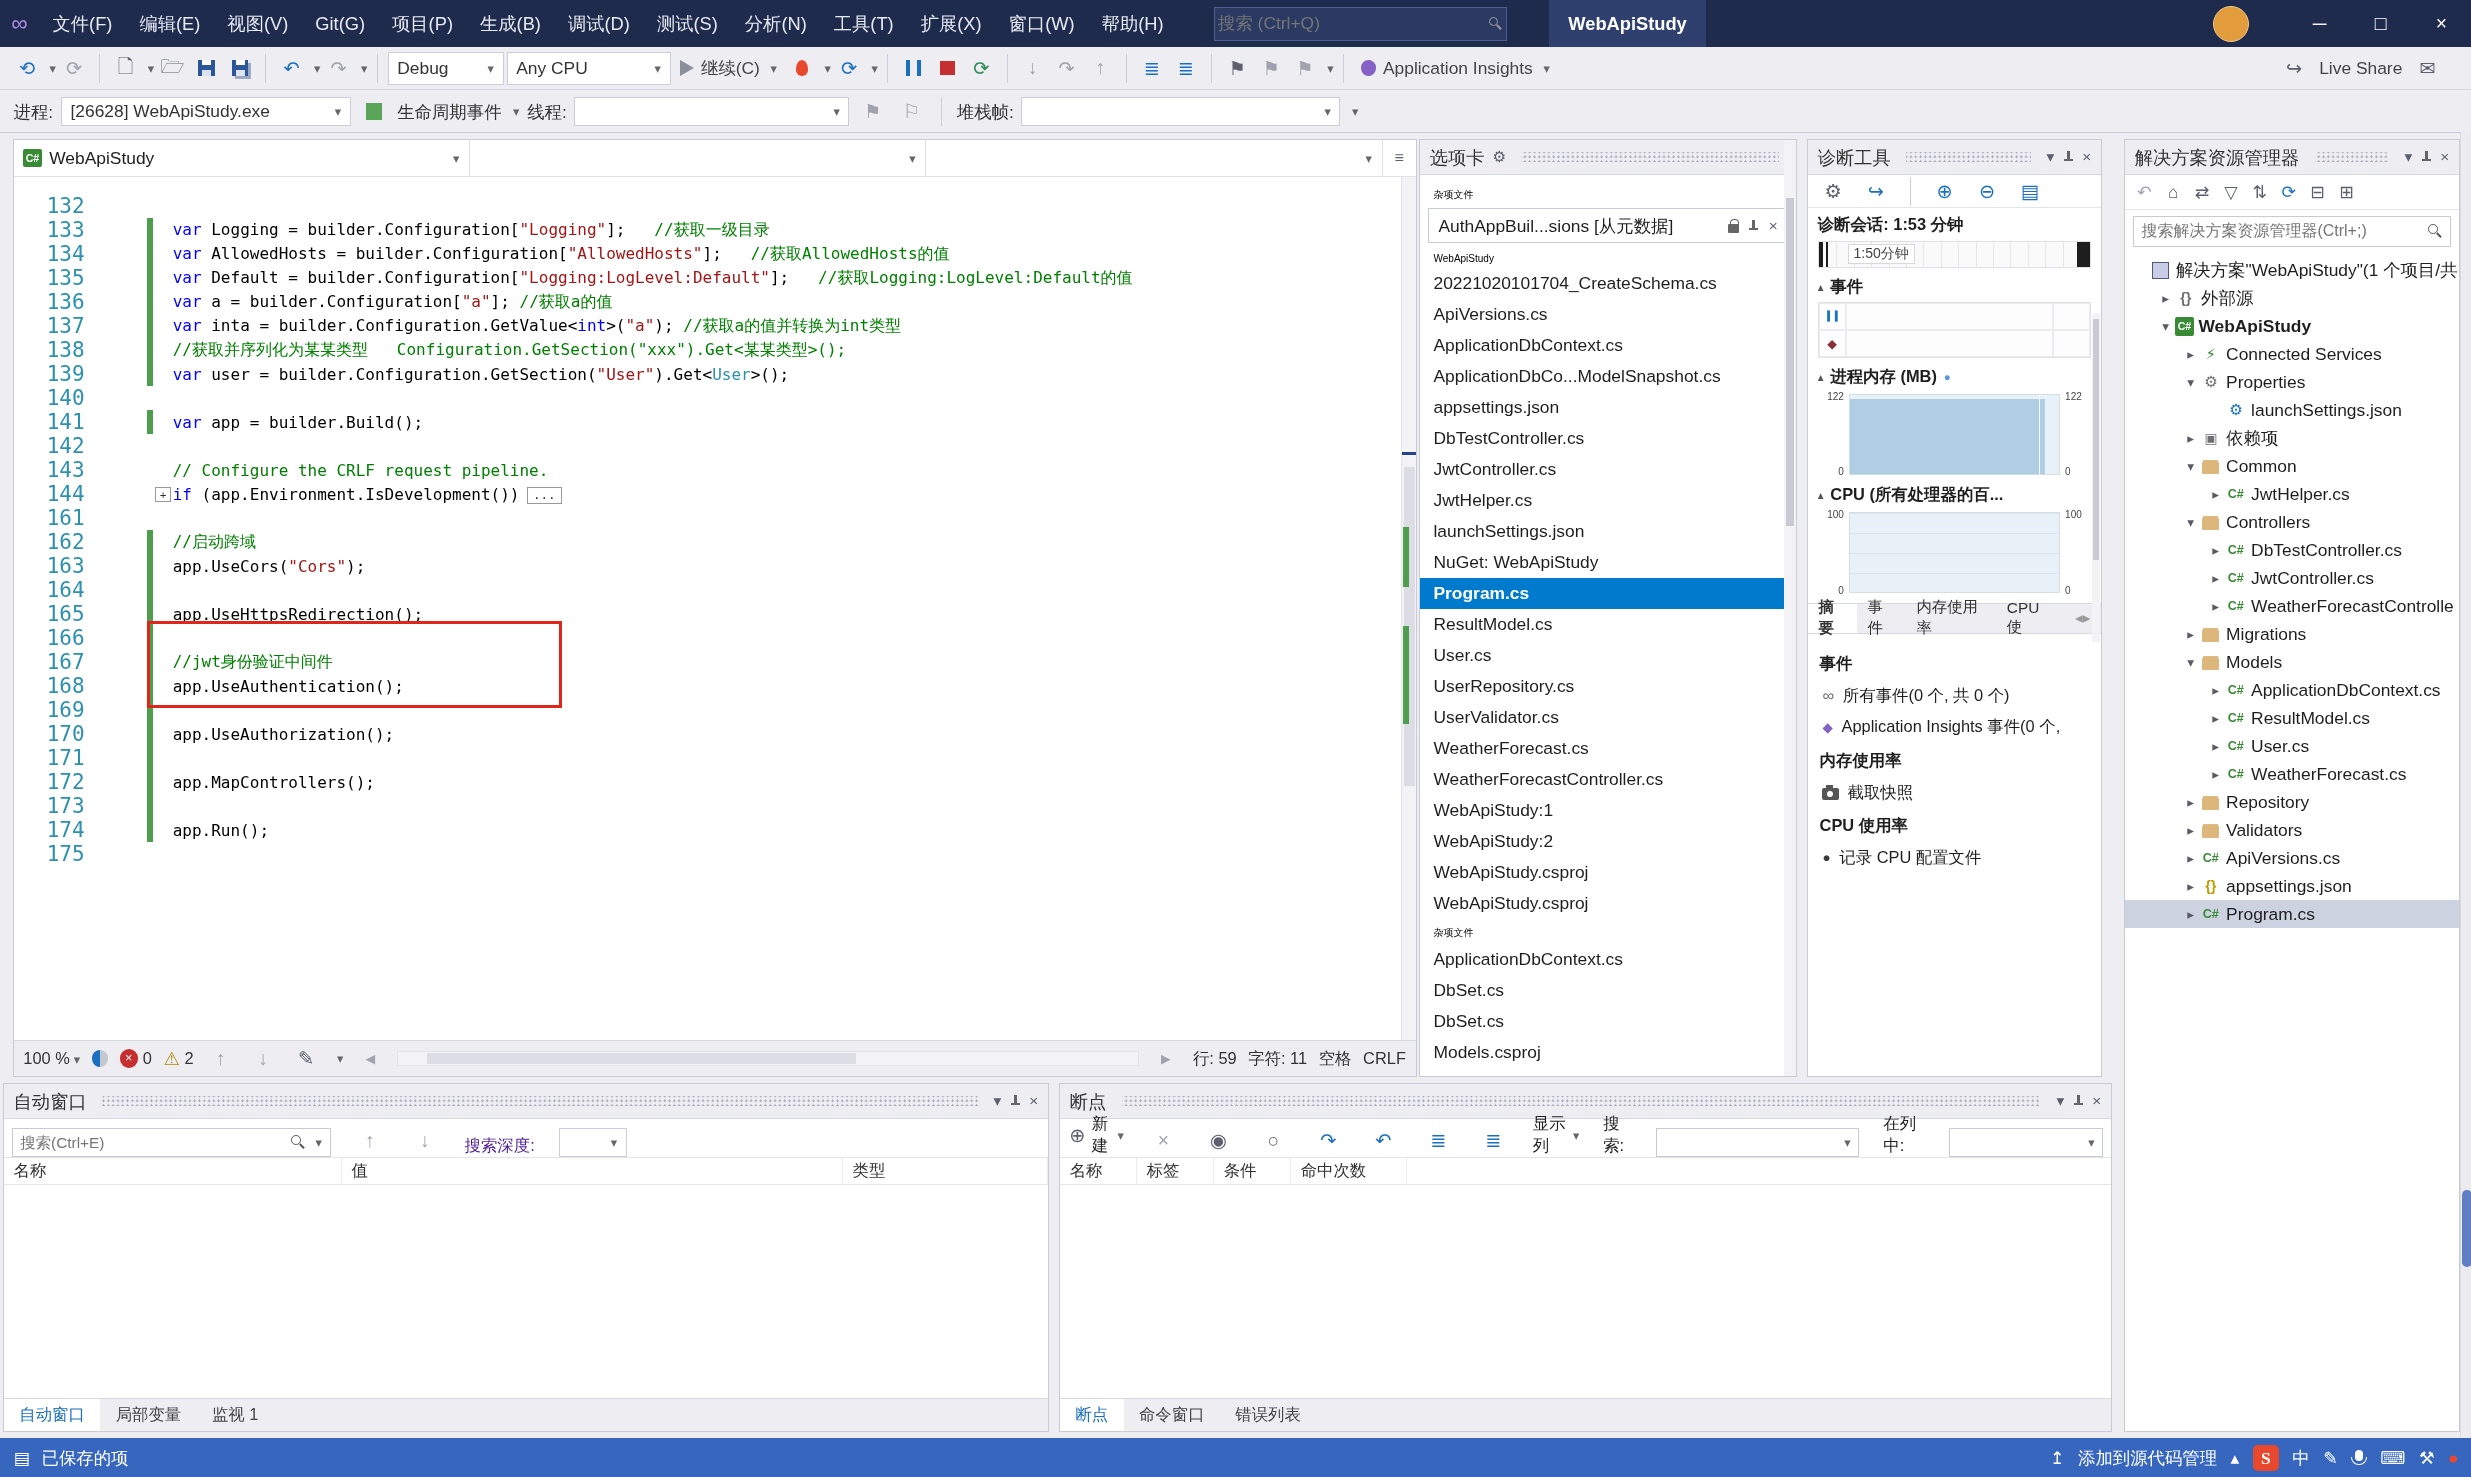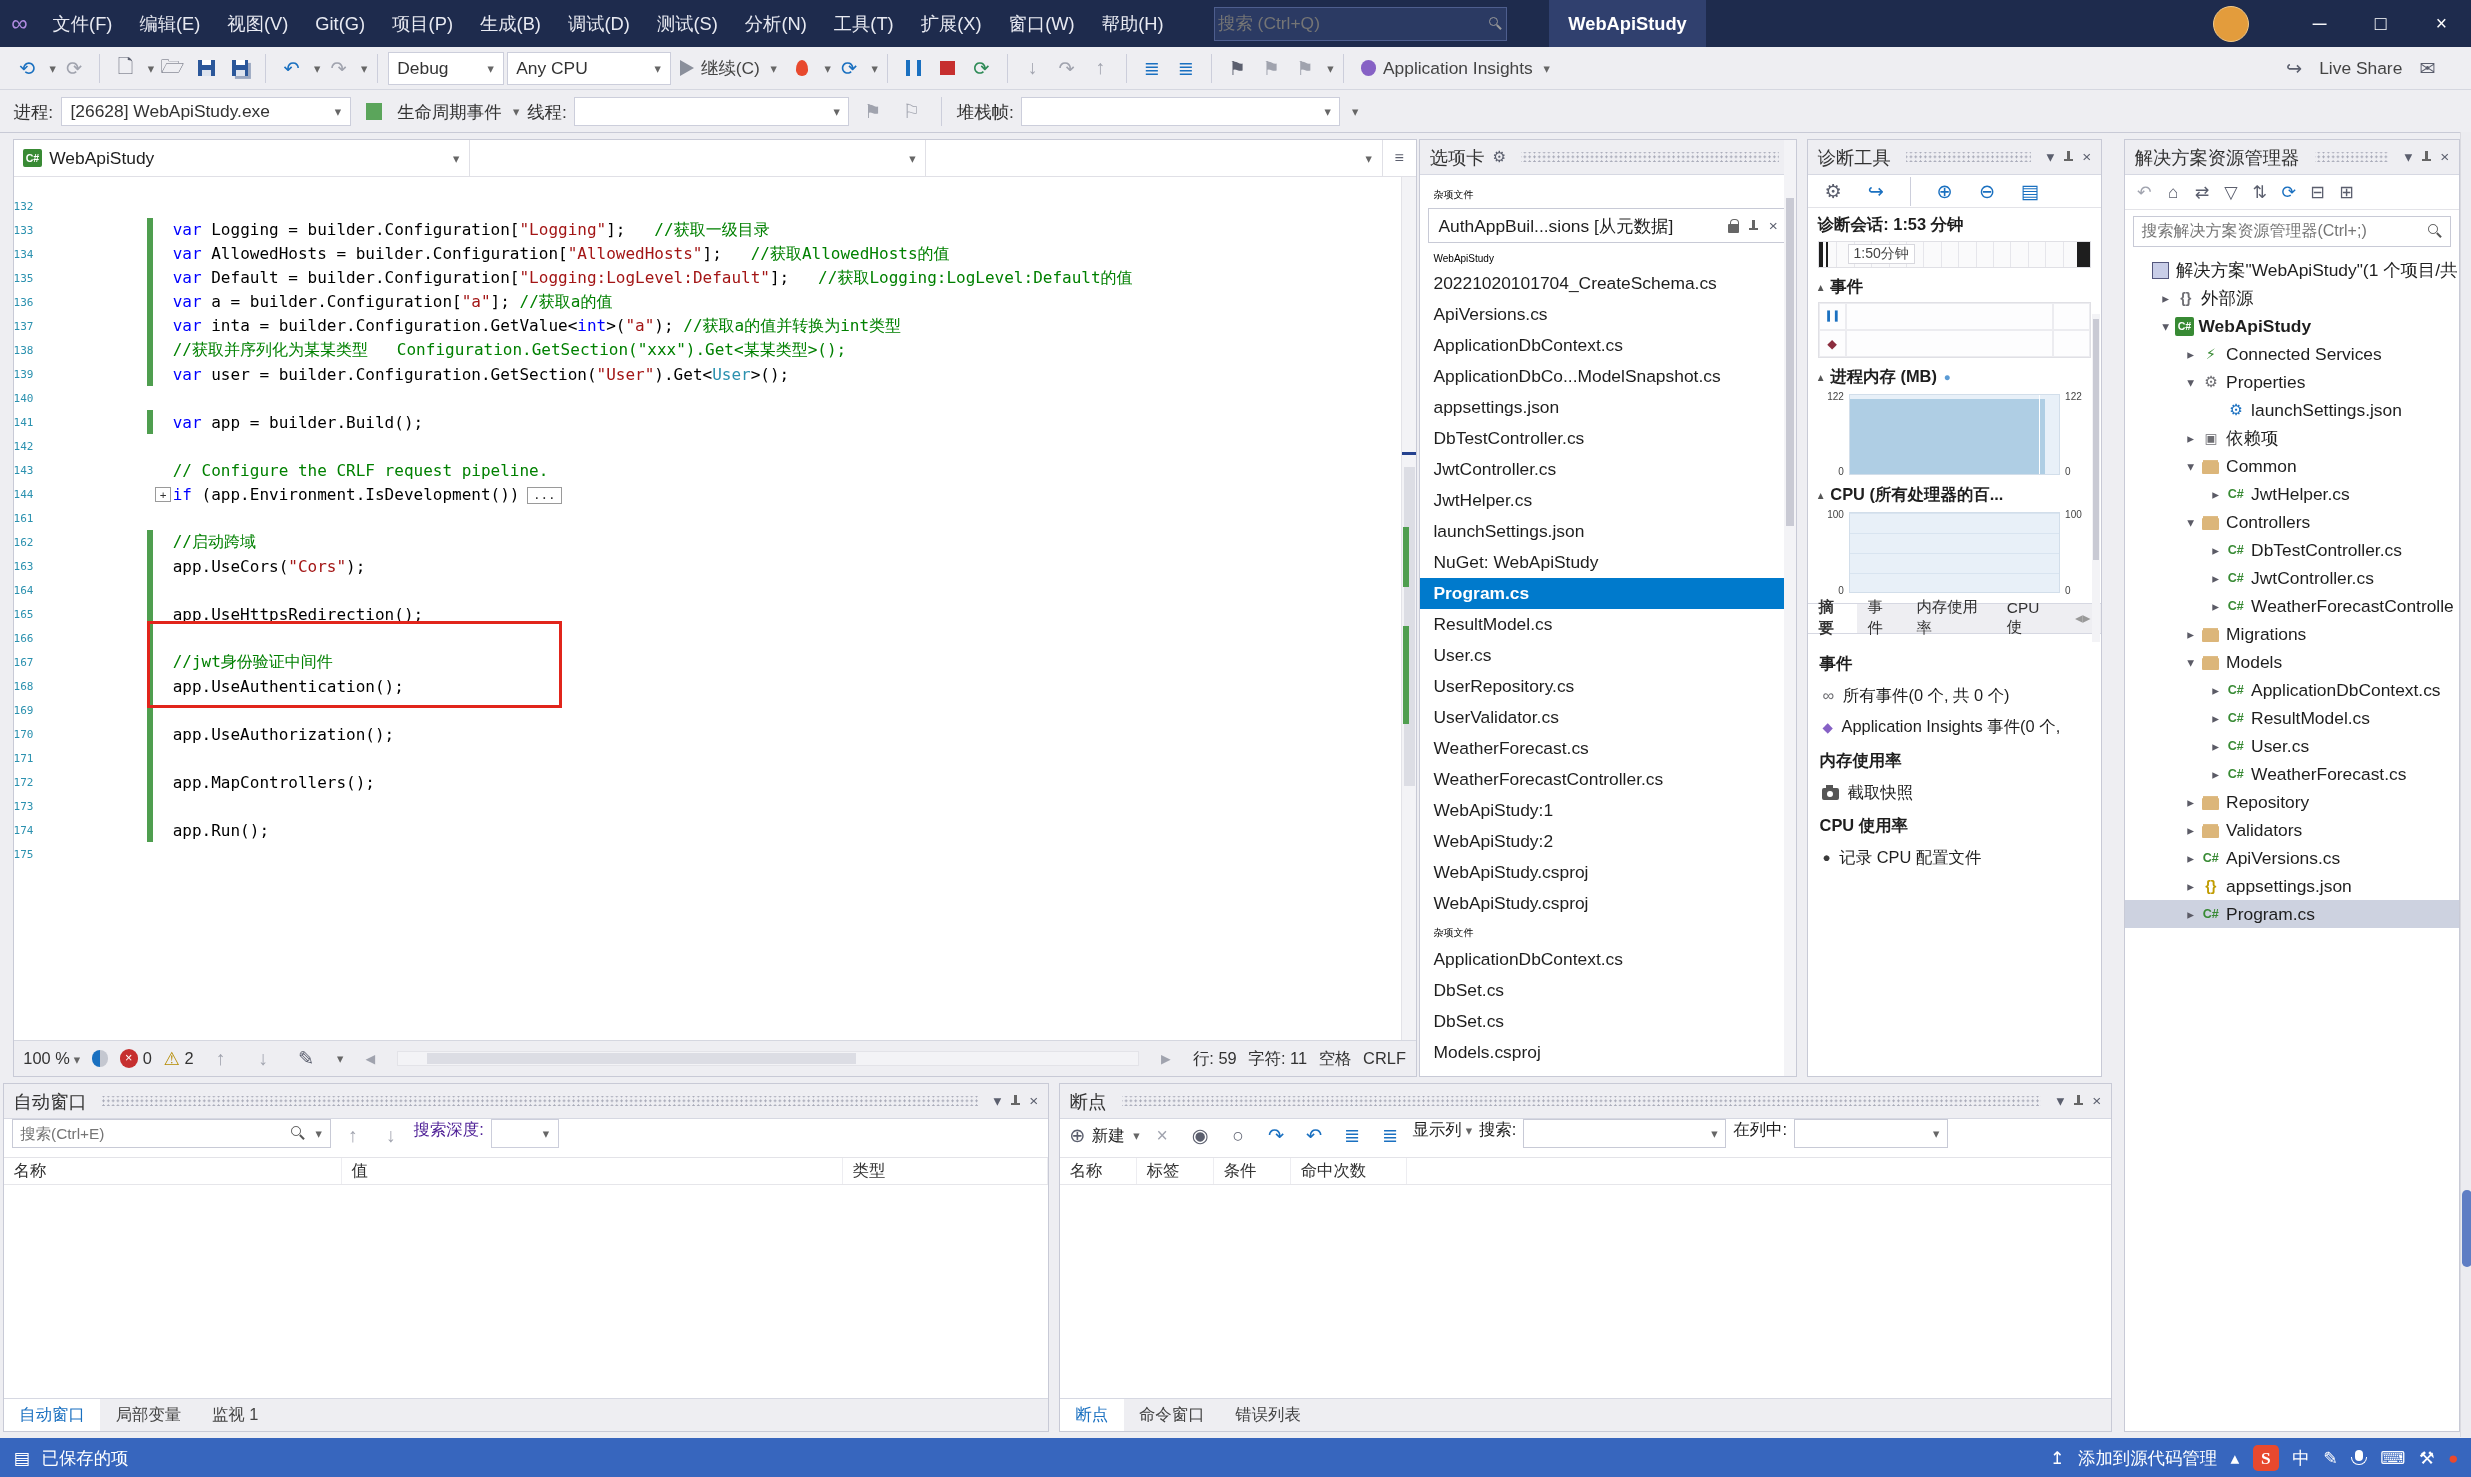--- a/index.html
+++ b/index.html
@@ -56,21 +56,21 @@
 
 
 .editor{position:absolute;left:12.6px;top:139px;width:1404px;height:938px;background:#FFF;border:1px solid #C8CAD6;display:flex;flex-direction:column}
 .ed-nav{height:37px;display:flex;border-bottom:1px solid #E0E0E6;flex:none}
 .ed-dd{flex:1;border-right:1px solid #E0E0E6;display:flex;align-items:center;padding:0 9.7px;font-size:17.4px;gap:7.7px}
 .ed-nav-end{width:33px;display:flex;align-items:center;justify-content:center;color:#5B5F6E}
 .proj-ico{width:18.3px;height:18.3px;background:#388A34;color:#FFF;font-size:10.6px;font-weight:bold;display:flex;align-items:center;justify-content:center;border-radius:1.9px}
 .code-wrap{position:relative;flex:1;overflow:hidden;font-family:"DejaVu Sans Mono","Liberation Mono",monospace;font-size:16px}
 .code-lines{padding-top:17.4px}
 .code-line{height:24px;display:flex;align-items:center;white-space:pre}
-.ln{width:104px;text-align:left;color:#2B91AF;font-size:11px;flex:none}
+.ln{width:104px;text-align:center;color:#2B91AF;font-size:21px;flex:none}
 .chgbar{width:6.8px;height:24px;margin-left:29px;flex:none}
 .code-line.chg .chgbar{background:#4F9E4F}
 .outl{width:19.3px;flex:none;display:flex;justify-content:center;align-items:center}
 .fold-plus{width:15.4px;height:15.4px;border:1px solid #9A9A9A;font-size:11.6px;line-height:13.5px;text-align:center;color:#333;background:#FFF;font-family:"Liberation Sans",sans-serif}
 .code-text{color:#000}
 .tok-k{color:#0000FF}.tok-s{color:#A31515}.tok-c{color:#008000}.tok-ty{color:#2B91AF}.tok-p{color:#000}
 .fold-box{display:inline-block;border:1px solid #9A9A9A;font-size:12.6px;line-height:14.5px;padding:0 4.8px;color:#333;margin-left:7.7px;vertical-align:middle}
 .red-box{position:absolute;left:133px;top:444px;width:415px;height:87px;border:3.9px solid #E1251B;z-index:5}
 .ed-vscroll{position:absolute;right:0;top:0;width:14.5px;height:100%;background:#F3F3F6;border-left:1px solid #E3E3E8}
 .ed-vthumb{position:absolute;left:1.9px;width:10.6px;top:290px;height:319px;background:#DCDDE4}
@@ -154,21 +154,21 @@
 .ti-wrench{color:#6E6E73;font-size:15.4px}
 .ti-plug{color:#388A34;font-size:14.5px}
 .ti-refs{color:#6E6E73;font-size:13.5px}
 .ti-solution{position:relative}
 .ti-solution::before{content:'';width:14.5px;height:14.5px;border:1.9px solid #54577D;background:#C9CEE8}
 .tree-label{overflow:hidden}
 
 
 .autos{left:2.9px;top:1083px;width:1046px;height:349px}
 .bp{left:1059px;top:1083px;width:1053px;height:349px}
-.tool-toolbar{height:39px;display:flex;align-items:flex-start;padding:0 7.7px;gap:7px;border-bottom:1px solid #E3E3E8;font-size:16.4px;flex:none}
+.tool-toolbar{height:39px;display:flex;align-items:flex-end;padding:0 7.7px;gap:24px;border-bottom:1px solid #E3E3E8;font-size:16.4px;flex:none}
 .mini-input{height:29px;border:1px solid #C8CAD6;background:#FFF;display:flex;align-items:center;padding:0 7.7px;gap:5.8px}
 .mini-input input{border:none;outline:none;font-size:15.4px;font-family:inherit;color:#555;min-width:0;flex:1}
 .grid-head{display:flex;height:27px;border-bottom:1px solid #E6E6EA;font-size:16.4px;color:#333;flex:none}
 .gcol{padding:2.9px 9.7px;border-right:1px solid #EDEDF1;display:flex;align-items:center}
 .grid-body{flex:1;background:#FFF}
 
 
 .statusbar{position:absolute;left:0;top:1438px;width:2472px;height:40px;background:#3766BE;color:#FFF;display:flex;align-items:center;padding:0 13.5px;font-size:17.4px;gap:11.6px}
 .sb-right{margin-left:auto;display:flex;align-items:center;gap:13.5px}
 .sogou-s{width:26px;height:26px;background:#E8492E;color:#FFF;border-radius:4.8px;display:flex;align-items:center;justify-content:center;font-weight:bold;font-size:17.4px;font-family:"Liberation Serif",serif}

